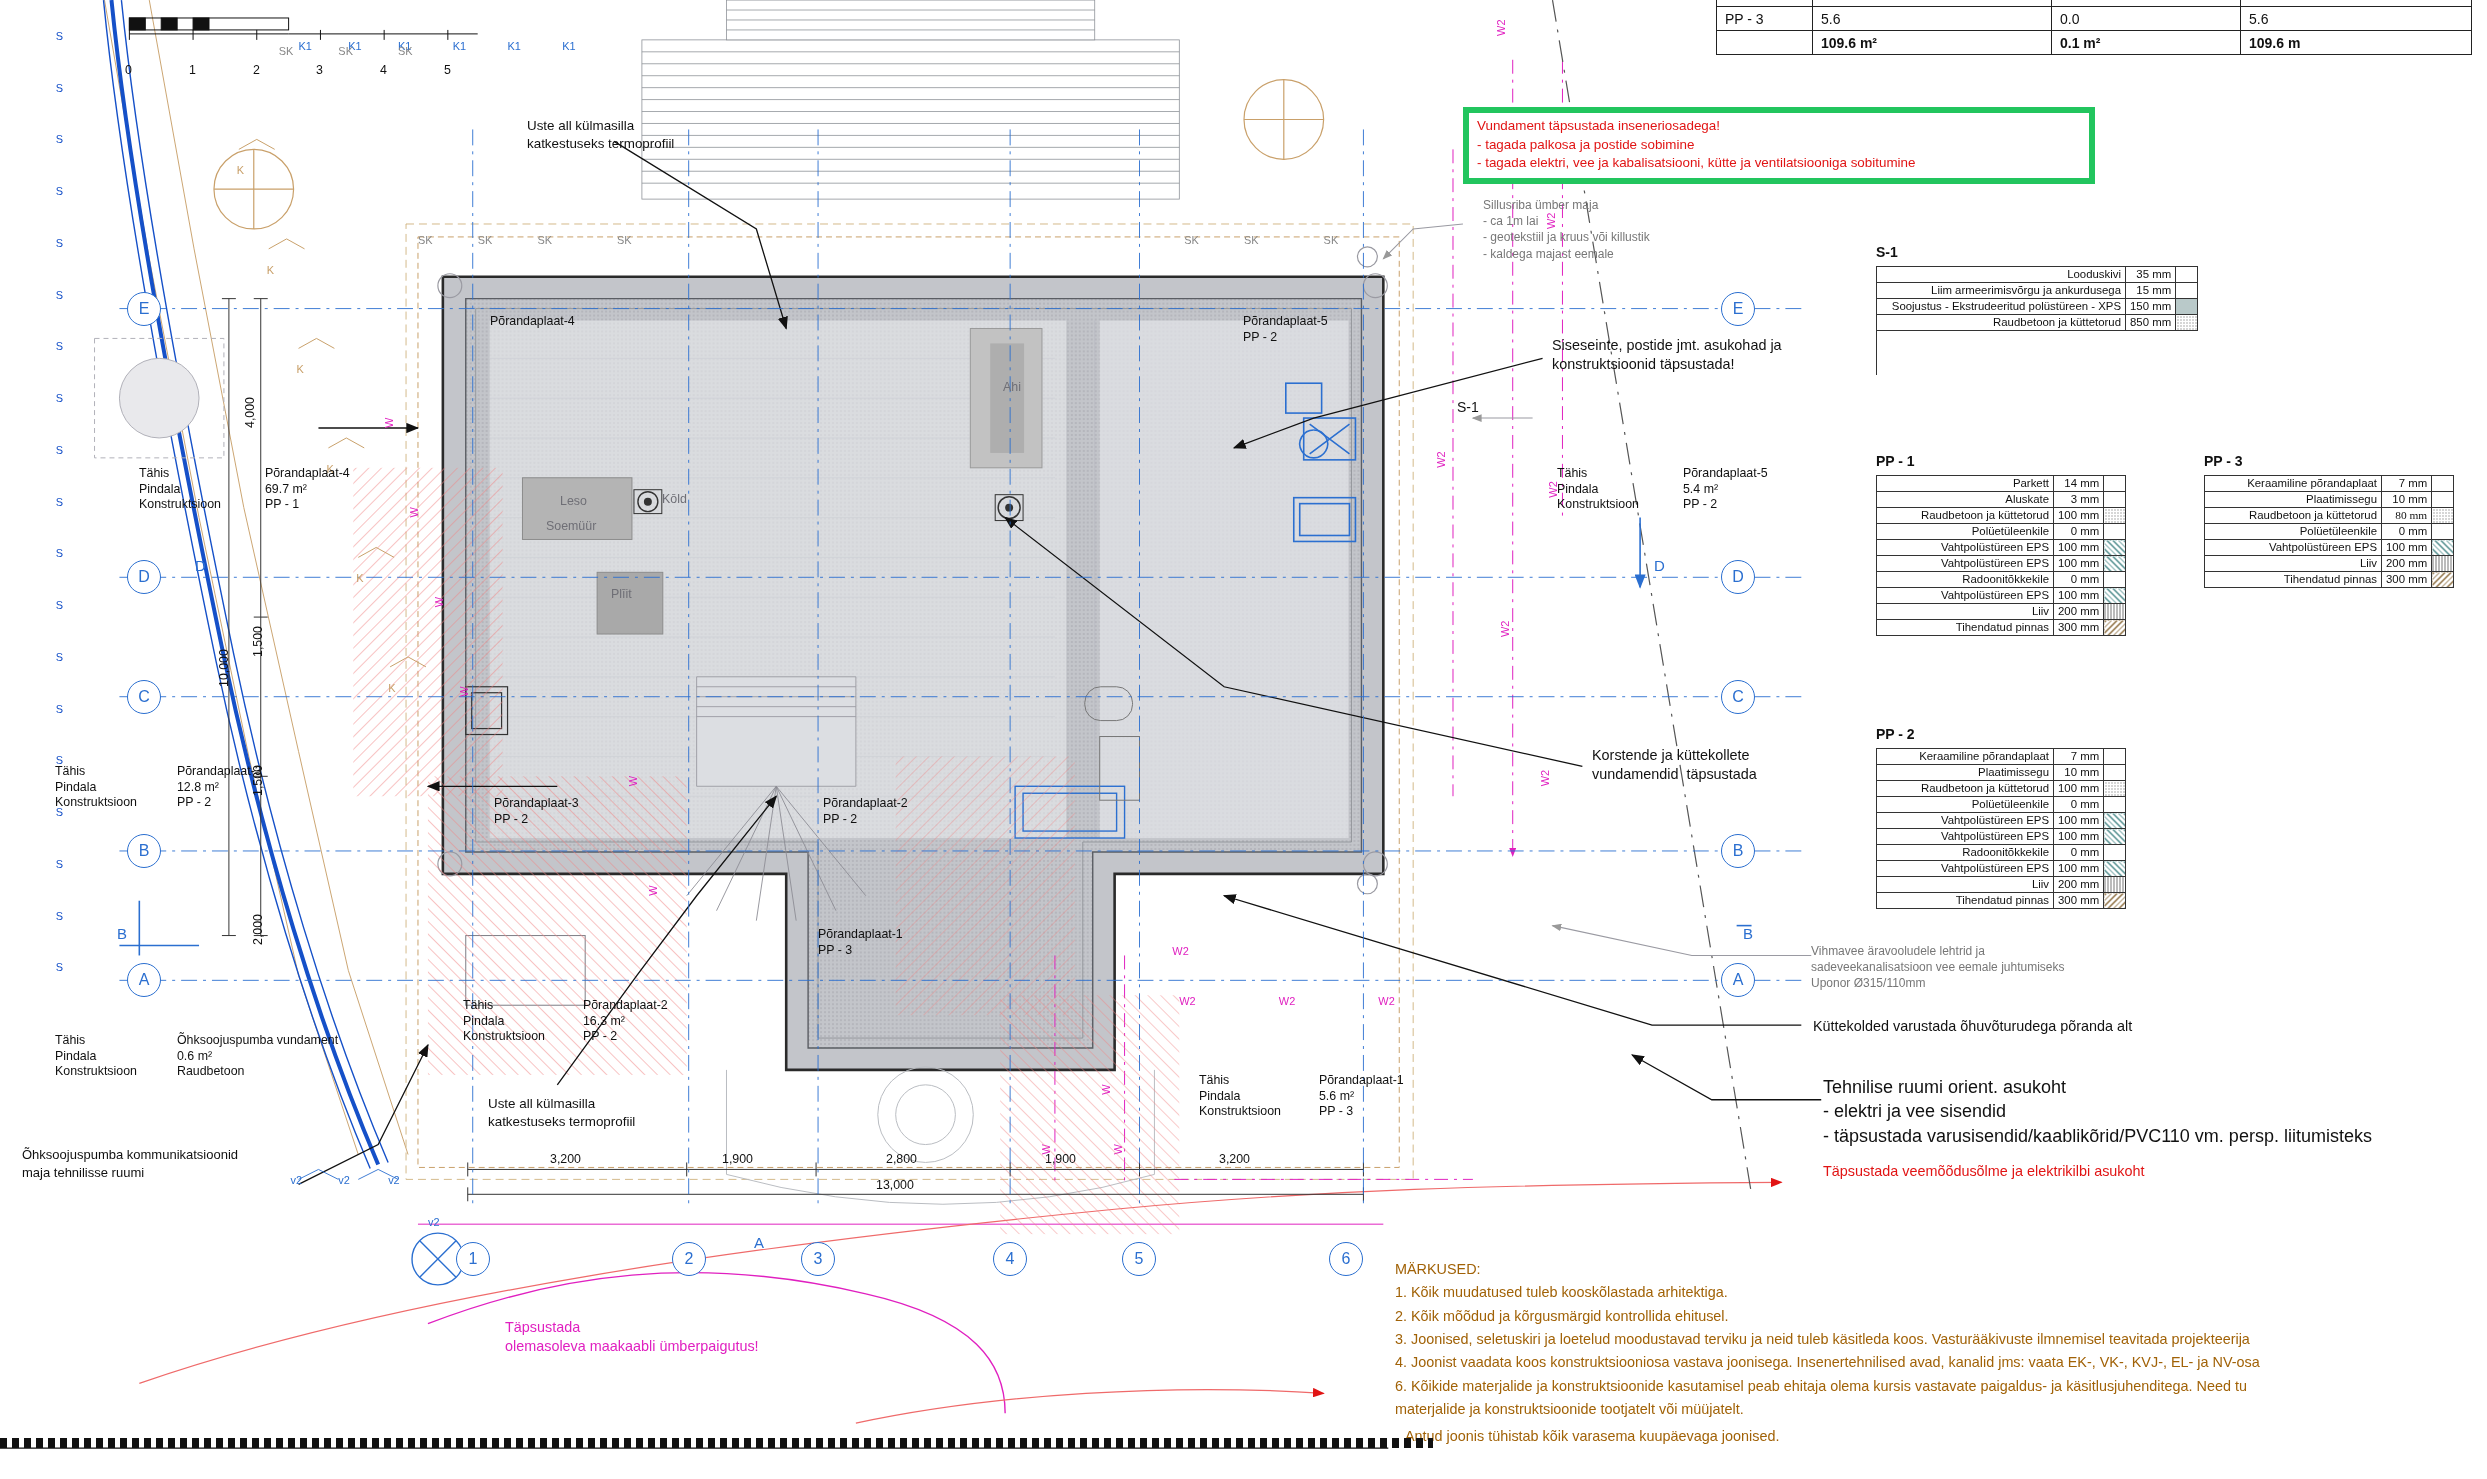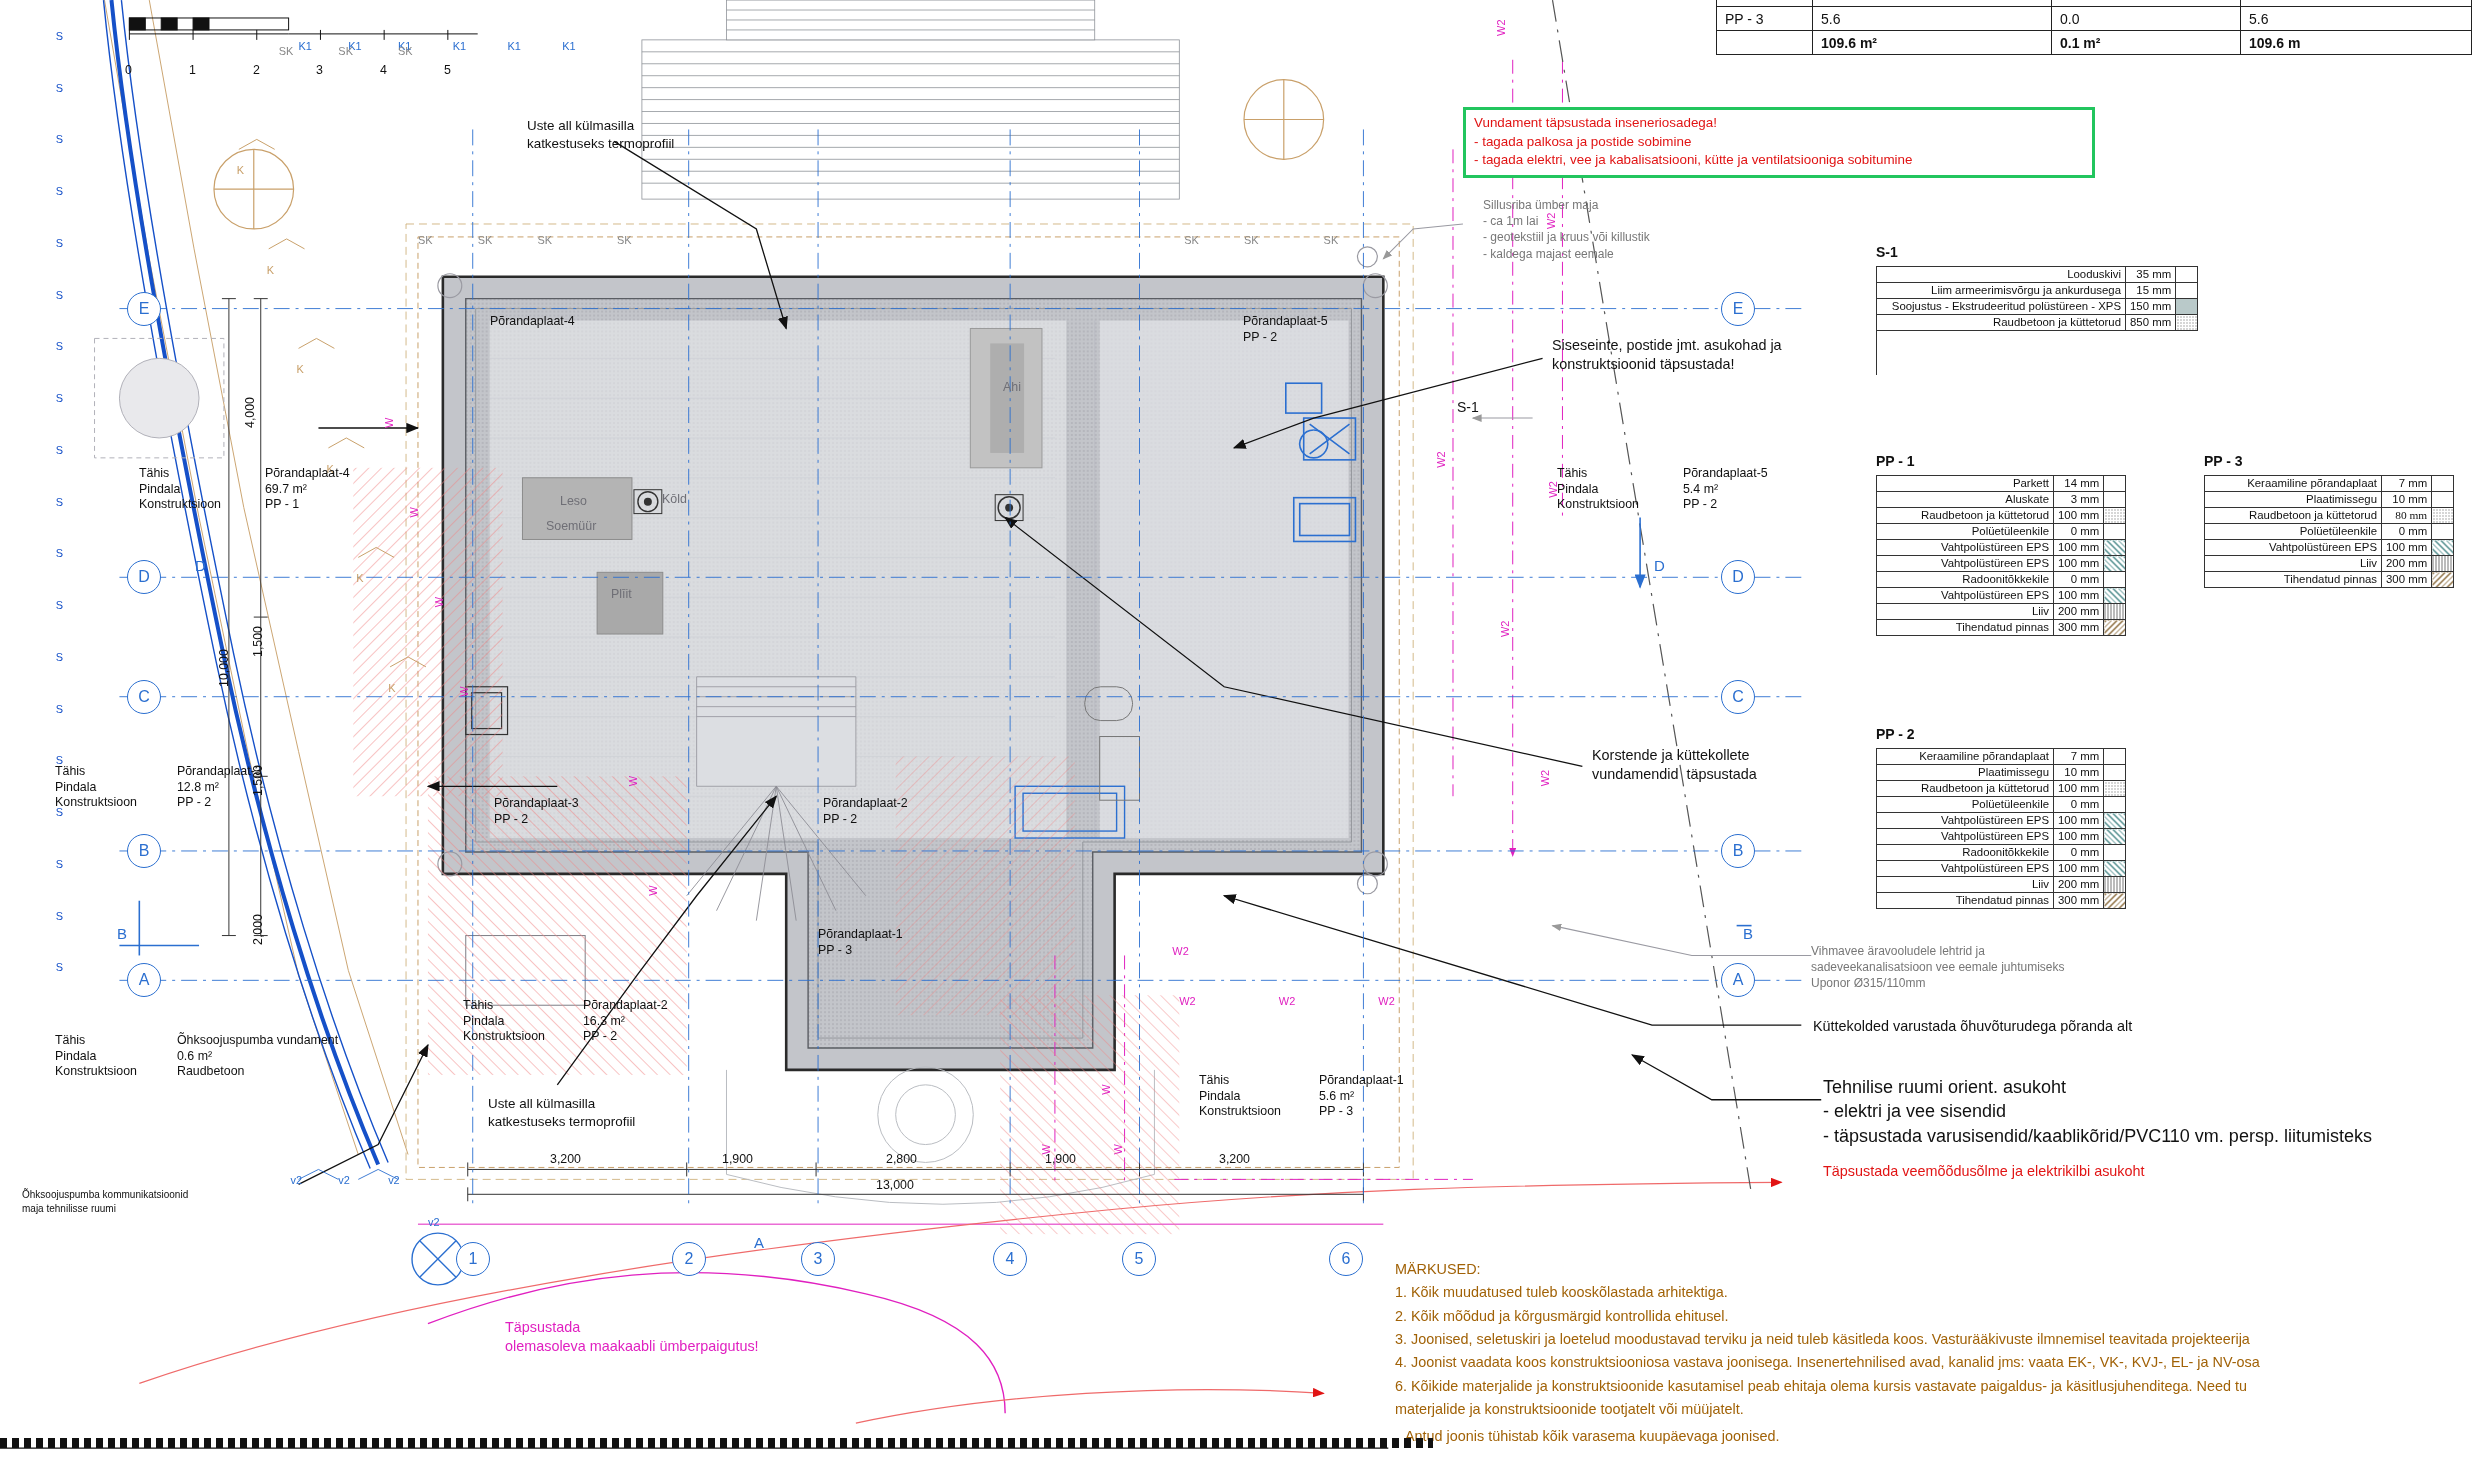--- a/index.html
+++ b/index.html
@@ -15,21 +15,21 @@
   svg.layer { position:absolute; left:0; top:0; width:2488px; height:1480px; pointer-events:none; }
 
   
   .note { position:absolute; font-size:13.4px; line-height:1.35; color:#111; white-space:pre; }
   .note.gray { color:#777; }
   .note.red { color:#e11414; }
   .note.magenta { color:#e020c0; }
 
   
   .redbox {
-    position:absolute; border:3px solid #22c55e; color:#e11414;
+    position:absolute; border:6px solid #22c55e; color:#e11414;
     padding:4px 8px 5px 8px; font-size:13.4px; line-height:1.38; white-space:pre;
     background:#fff;
   }
 
   
   .lt { position:absolute; }
   .lt .lt-title { font-weight:bold; font-size:14px; margin-bottom:6px; color:#111; }
   .lt table { border-collapse:collapse; font-size:11.4px; }
   .lt td { border:1px solid #333; padding:1px 4px; height:14px; line-height:13px; white-space:nowrap; }
   .lt td.name { text-align:right; }
@@ -586,21 +586,21 @@
 
 <div class="note" style="left:1552px;top:336px;font-size:14.4px;">Siseseinte, postide jmt. asukohad ja
 konstruktsioonid täpsustada!</div>
 <div class="note" style="left:1592px;top:746px;font-size:14.4px;">Korstende ja küttekollete
 vundamendid  täpsustada</div>
 <div class="note" style="left:1813px;top:1017px;font-size:14.4px;">Küttekolded varustada õhuvõturudega põranda alt</div>
 <div class="note" style="left:1823px;top:1075px;font-size:18px;">Tehnilise ruumi orient. asukoht
 - elektri ja vee sisendid
 - täpsustada varusisendid/kaablikõrid/PVC110 vm. persp. liitumisteks</div>
 <div class="note red" style="left:1823px;top:1162px;font-size:14.4px;">Täpsustada veemõõdusõlme ja elektrikilbi asukoht</div>
-<div class="note" style="left:22px;top:1146px;font-size:10px;margin-top:42px;">Õhksoojuspumba kommunikatsioonid
+<div class="note" style="left:22px;top:1146px;font-size:13px;">Õhksoojuspumba kommunikatsioonid
 maja tehnilisse ruumi</div>
 <div class="note magenta" style="left:505px;top:1318px;font-size:14.4px;">Täpsustada
 olemasoleva maakaabli ümberpaigutus!</div>
 <div class="note" style="left:1457px;top:398px;font-size:14px;">S-1</div>
 
 <table class="sumtab" style="left:1716px;top:-18px;width:756px;">
   <tbody>
       <tr>
     <td class="l" style="width:96px;">PP - 2</td>
     <td class="l" style="width:239px;">34.3</td>

